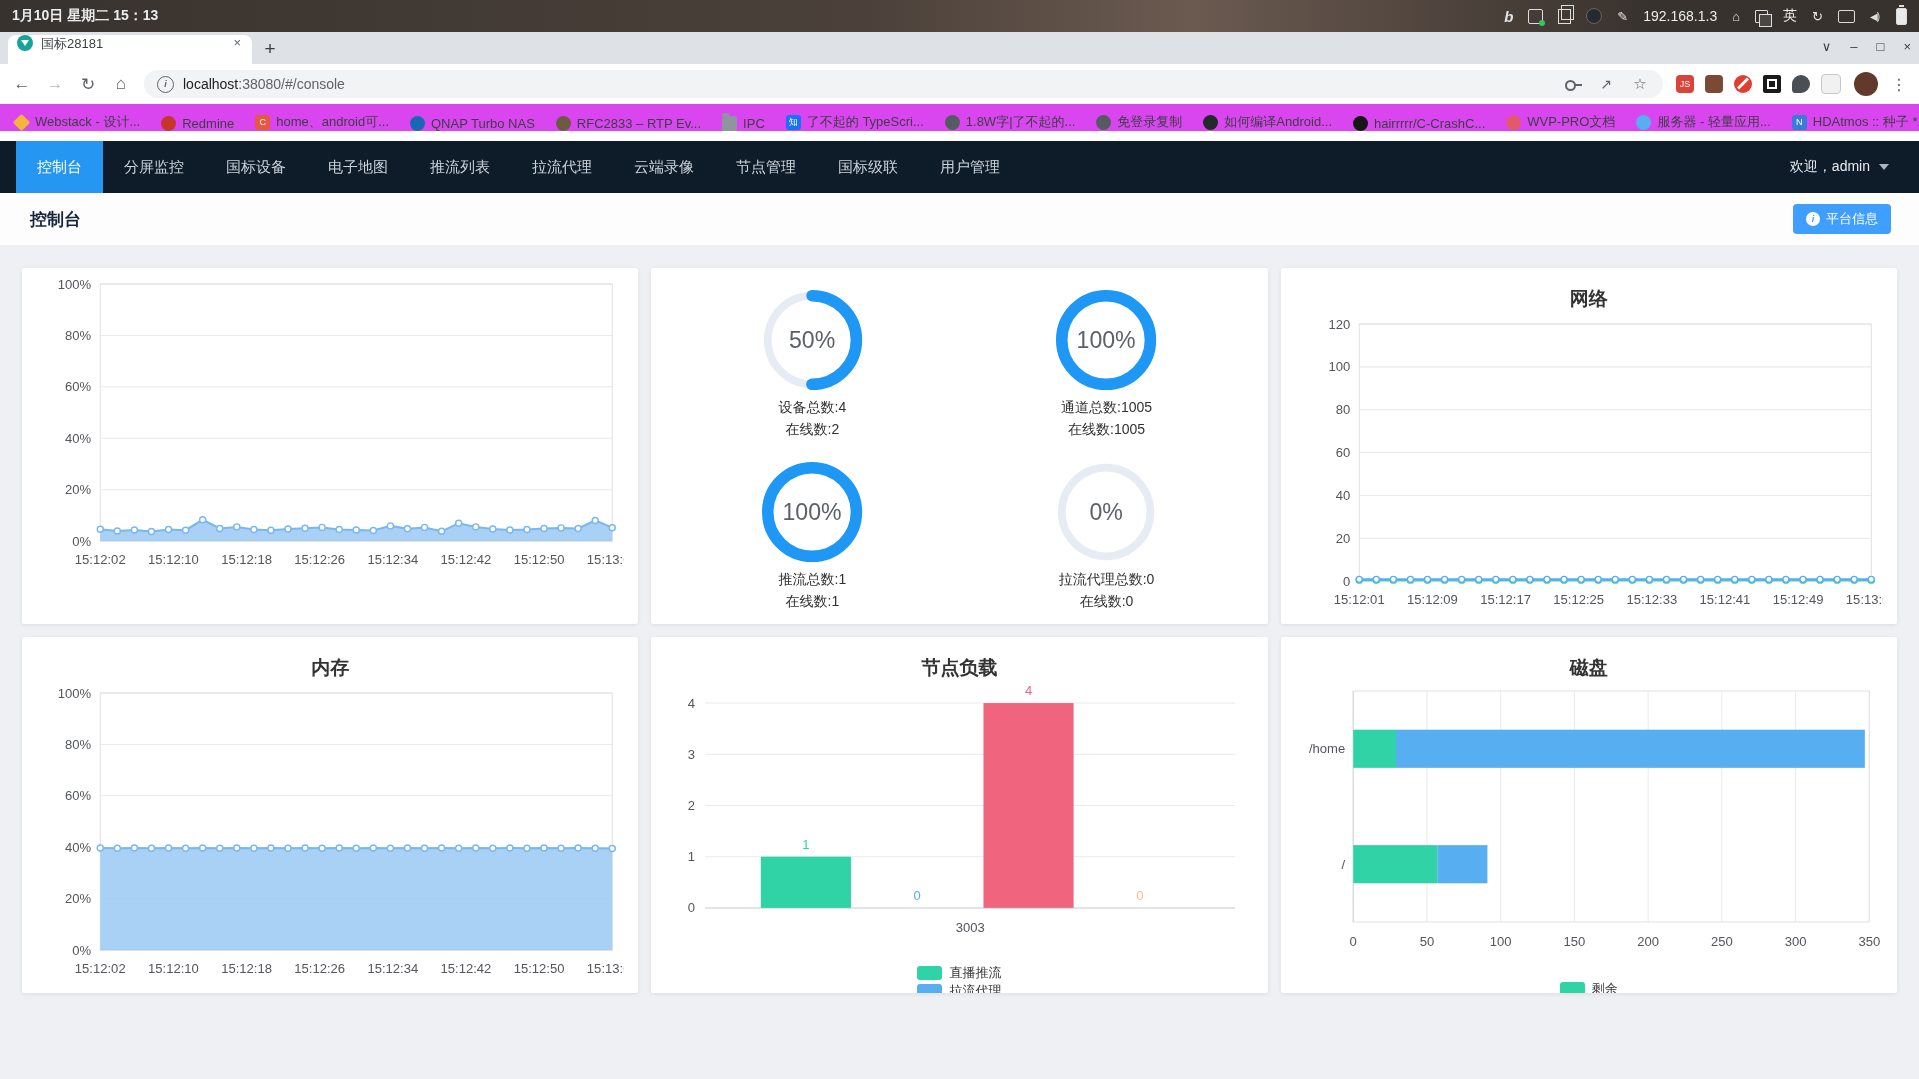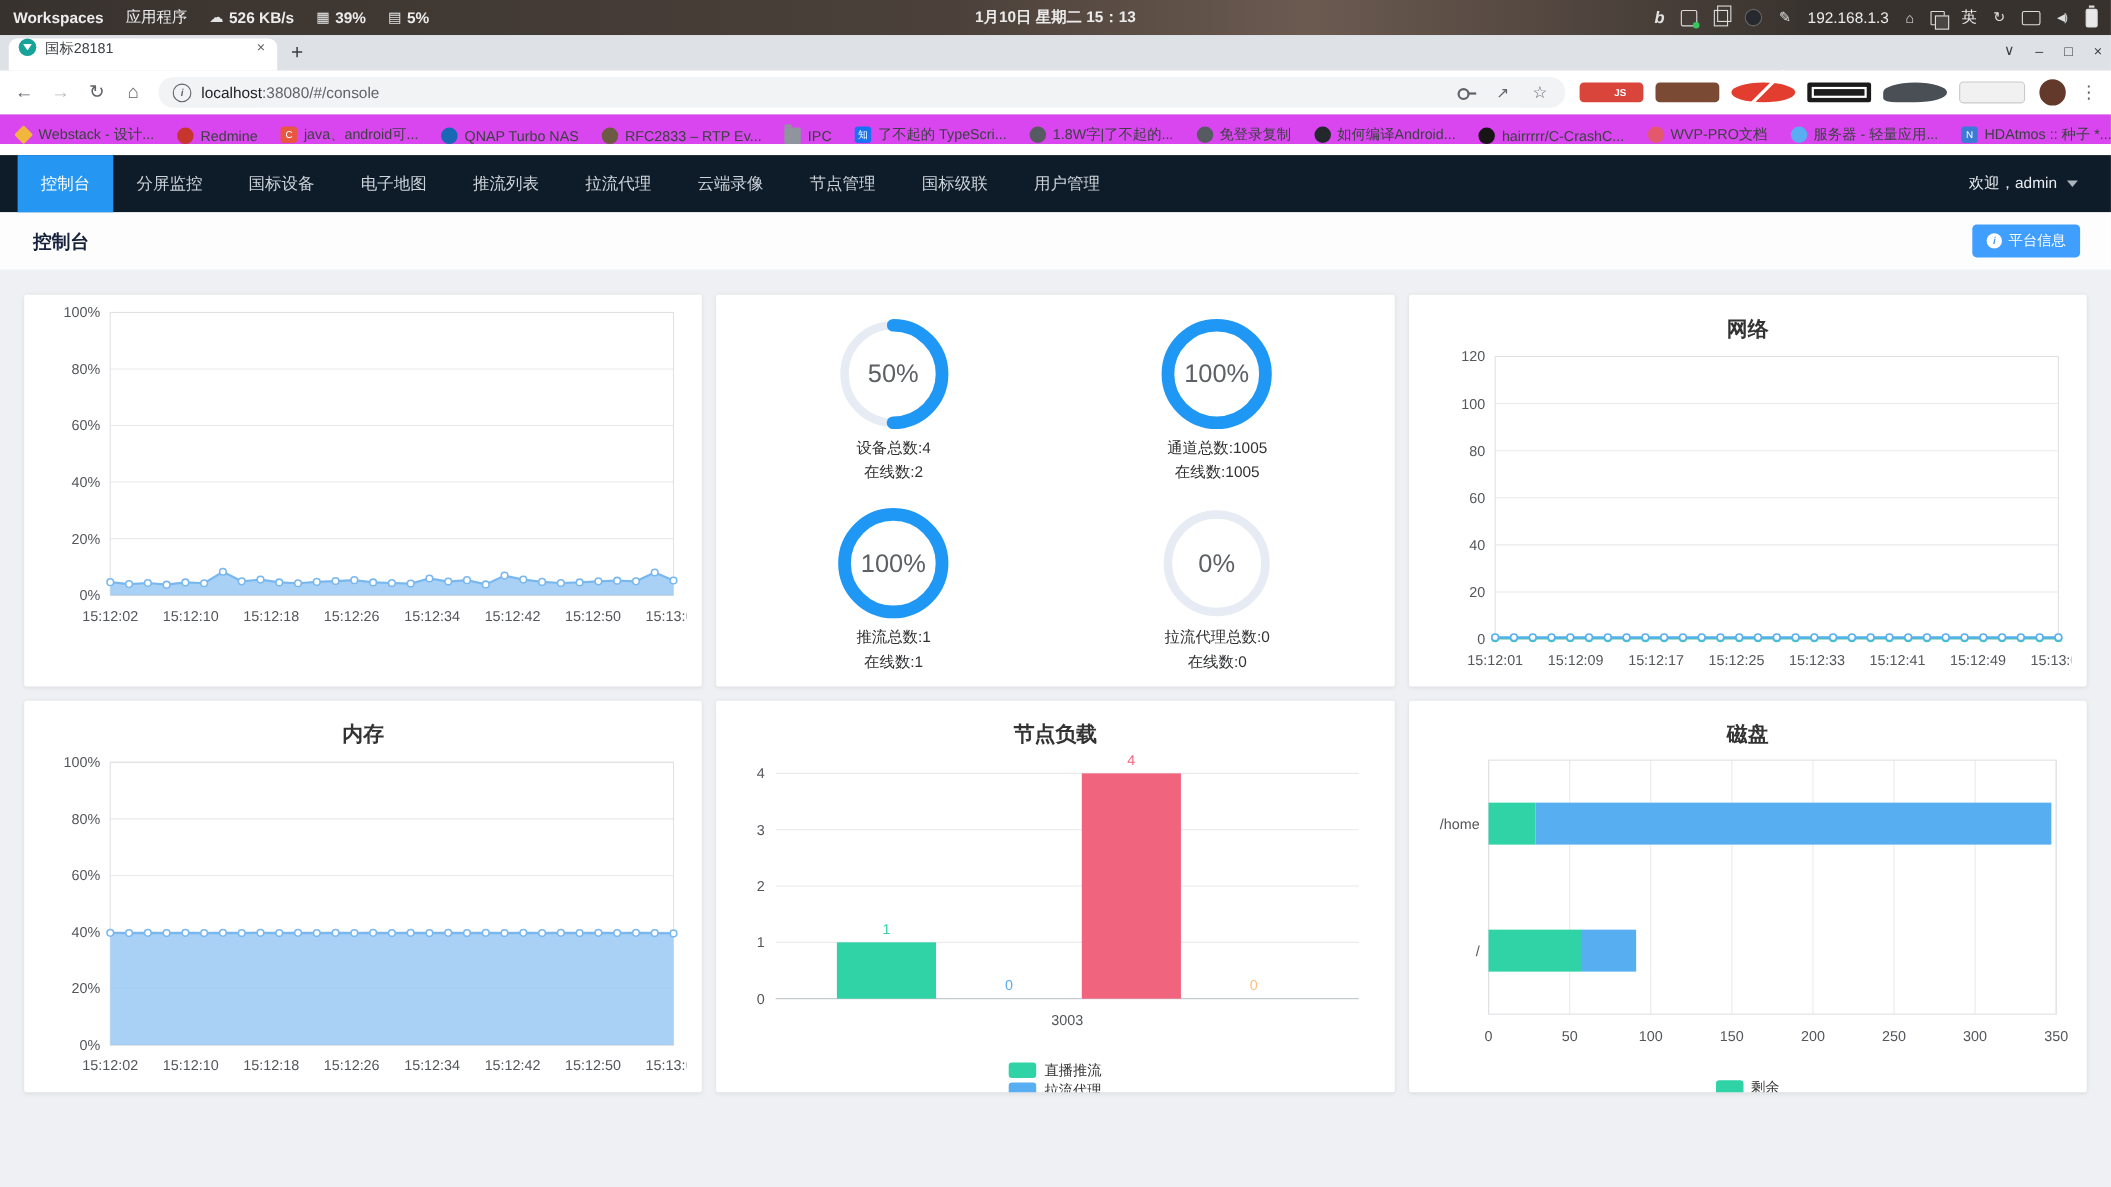--- a/index.html
+++ b/index.html
@@ -42,21 +42,21 @@
   .nav-ico.dim{color:#b6b9bd;}
   .omnibox{flex:1;height:28px;background:#f1f3f4;border-radius:14px;display:flex;align-items:center;padding:0 13px;gap:9px;font-size:14px;min-width:0;}
   .omni-info{width:15px;height:15px;border:1.5px solid #5f6368;border-radius:50%;color:#5f6368;font-size:9px;display:flex;align-items:center;justify-content:center;flex:none;font-style:italic;font-weight:bold;}
   .host{color:#202124;}
   .rest{color:#5f6368;}
   .omni-right{display:flex;align-items:center;gap:14px;margin-left:auto;}
   .i-key{width:17px;height:9px;position:relative;display:inline-block;}
   .i-key::before{content:"";position:absolute;left:0;top:0;width:7px;height:7px;border:2px solid #5f6368;border-radius:50%;}
   .i-key::after{content:"";position:absolute;left:10px;top:4px;width:7px;height:2.5px;background:#5f6368;}
   .ext-row{display:flex;align-items:center;gap:11px;}
-  .ext{width:42px;height:18px;border-radius:4px;display:inline-flex;align-items:center;justify-content:center;font-size:9px;font-weight:bold;flex:none;padding-left:16px;}
+  .ext{width:18px;height:18px;border-radius:4px;display:inline-flex;align-items:center;justify-content:center;font-size:9px;font-weight:normal;flex:none;}
   .ext.noentry{position:relative;border-radius:50%;background:#e23d2e;}
   .ext.noentry::after{content:"";position:absolute;left:2px;right:2px;top:7px;height:3px;background:#fff;transform:rotate(-45deg);}
   .ext.square-dark{background:#1b1b1b;position:relative;border-radius:2px;}
   .ext.square-dark::after{content:"";position:absolute;inset:4px;border:2px solid #fff;}
   .ext.blob{background:#4a4f55;border-radius:50% 50% 50% 20%;}
   .ext.square-light{background:#f1f1f1;border:1px solid #c9c9c9;}
   .avatar{width:24px;height:24px;border-radius:50%;background:#63392b;flex:none;}
   .menu-dots{font-size:16px;color:#5f6368;}
   
   .bookmarks{height:27px;background:#d946ef;display:flex;align-items:flex-end;padding:0 14px;gap:21px;font-size:13px;color:#3c4043;}
@@ -91,36 +91,20 @@
   .lmk{position:relative;width:30px;height:13px;display:inline-block;margin-right:6px;}
   .lmk b{position:absolute;left:8px;top:0;width:9px;height:9px;border-radius:50%;background:#fff;border:2px solid;}
   .gauge-grid{display:grid;grid-template-columns:1fr 1fr;grid-template-rows:1fr 1fr;height:344px;padding-top:4px;}
   .gauge-cell{display:flex;flex-direction:column;align-items:center;justify-content:center;}
   .gauge-lines{font-size:14px;color:#303133;text-align:center;line-height:1.55;margin-top:4px;}
 </style>
 </head>
 <body>
 
 <div class="taskbar">
-  <div class="tb-left">
-    <span class="tb-item tb-bold">Workspaces</span>
-    <span class="tb-item">应用程序</span>
-    <span class="tb-stat">
-      <span class="tb-ico">☁</span>
-      <span>526 KB/s</span>
-    </span>
-    <span class="tb-stat">
-      <span class="tb-ico">▦</span>
-      <span>39%</span>
-    </span>
-    <span class="tb-stat">
-      <span class="tb-ico">▤</span>
-      <span>5%</span>
-    </span>
-  </div>
   <div class="tb-center">1月10日 星期二  15：13</div>
   <div class="tb-right" id="tb-right">
       <span class="tb-ico tb-glyph-b">b</span>
       <span class="win-thumb"></span>
       <span class="i-copy"></span>
       <span class="i-circle"></span>
       <span class="tb-ico">✎</span>
       <span class="tb-item">192.168.1.3</span>
       <span class="tb-ico">⌂</span>
       <span class="i-windows"></span>
@@ -177,21 +161,21 @@
     <span class="bm">
       <span class="bm-ico diamond" style="background: rgb(242, 182, 60);"></span>
       <span>Webstack - 设计...</span>
     </span>
     <span class="bm">
       <span class="bm-ico circle" style="background: rgb(199, 54, 44);"></span>
       <span>Redmine</span>
     </span>
     <span class="bm">
       <span class="bm-ico square" style="background: rgb(232, 87, 63);">C</span>
-      <span>java、android可...</span>
+      <span>home、android可...</span>
     </span>
     <span class="bm">
       <span class="bm-ico circle" style="background: rgb(24, 104, 181);"></span>
       <span>QNAP Turbo NAS</span>
     </span>
     <span class="bm">
       <span class="bm-ico circle" style="background: rgb(109, 90, 67);"></span>
       <span>RFC2833 – RTP Ev...</span>
     </span>
     <span class="bm">

